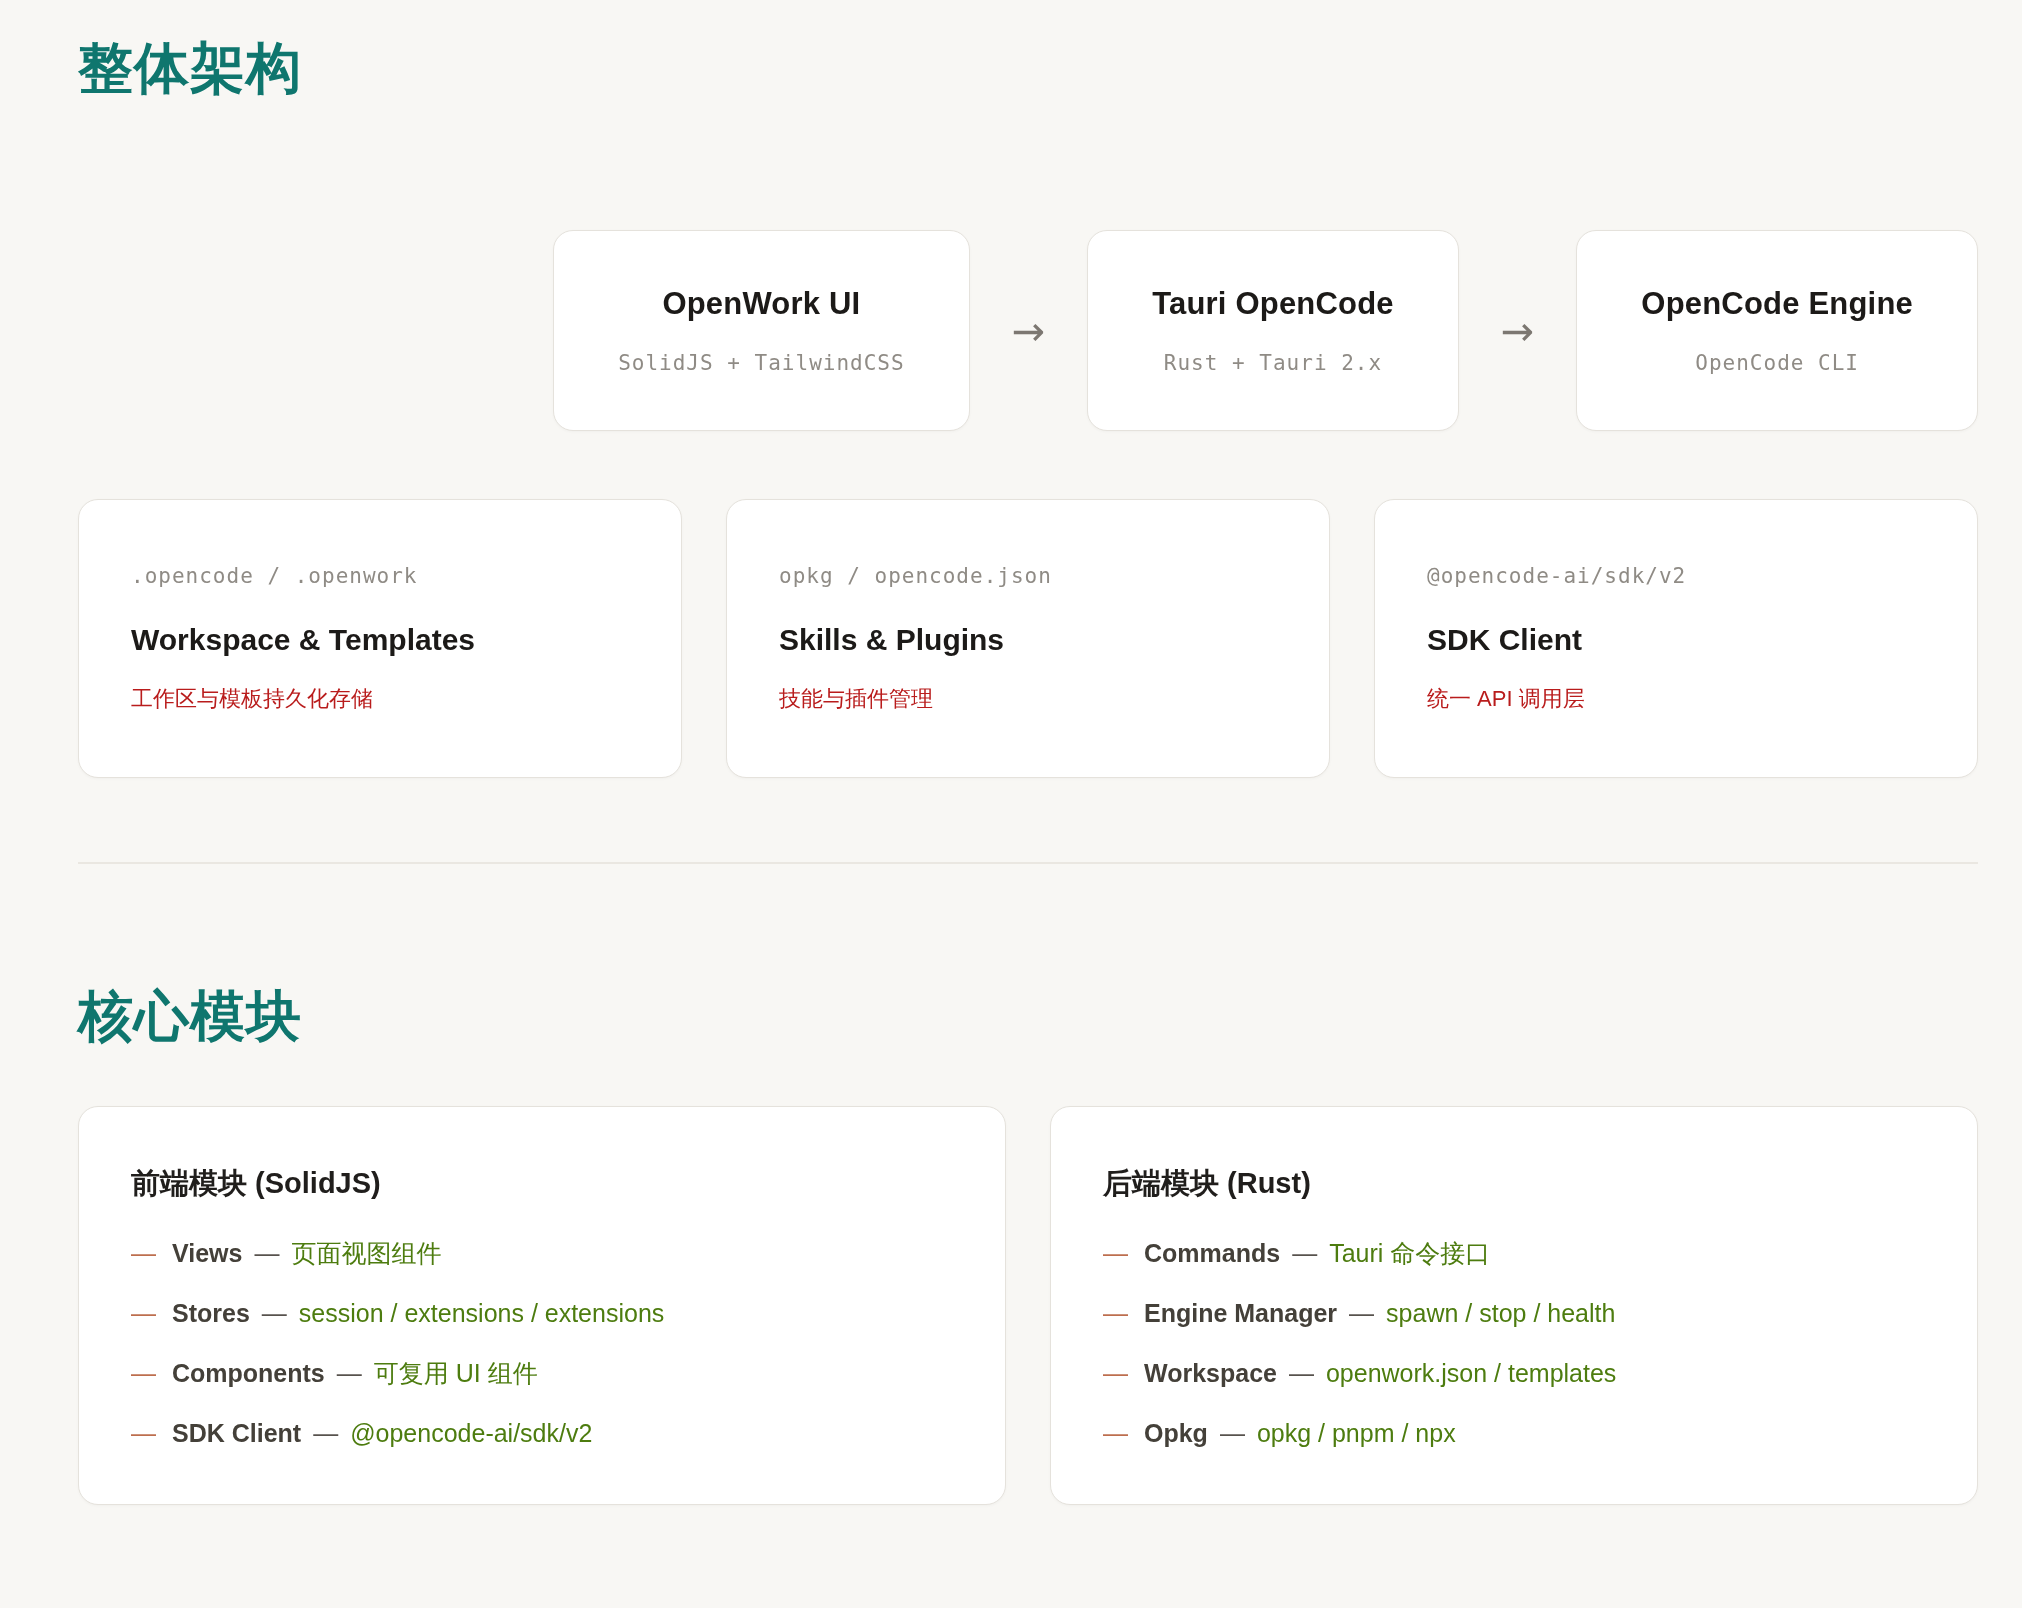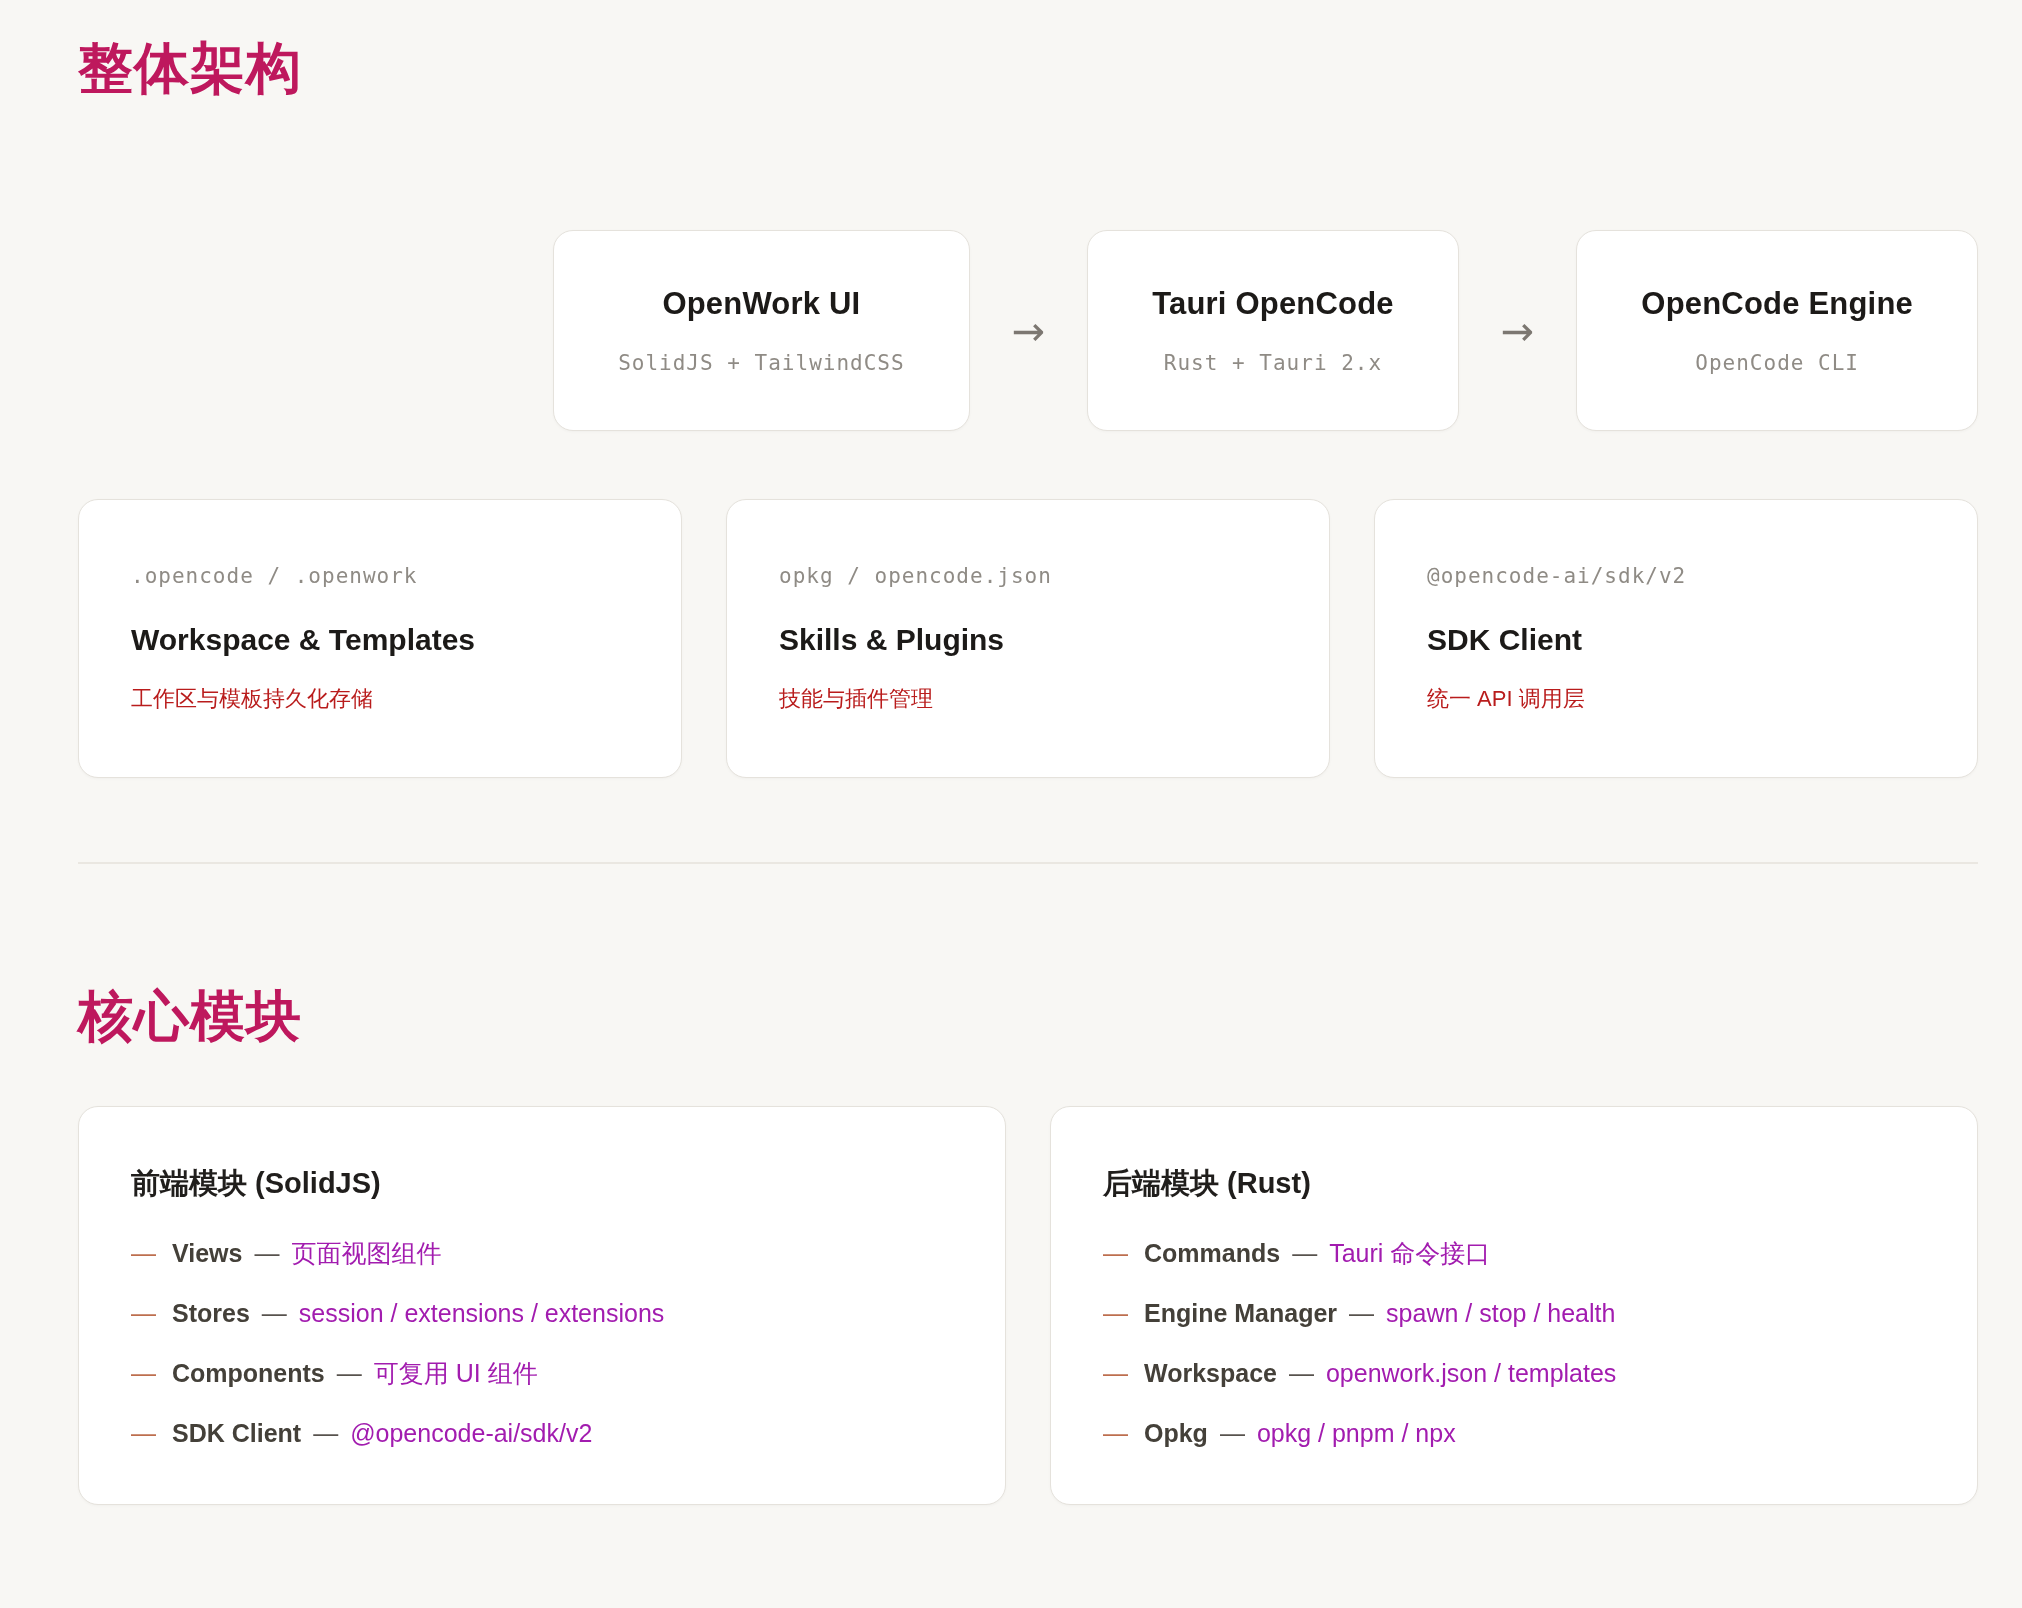--- a/index.html
+++ b/index.html
@@ -14,21 +14,21 @@
   }
   .page {
     width: 2022px;
     height: 1608px;
     padding: 36px 44px 0 78px;
   }
   .section-heading {
     font-family: "Liberation Serif", "DejaVu Serif", serif;
     font-size: 55px;
     font-weight: 600;
-    color: #be185d;
+    color: #0f766e;
     margin: 0;
     line-height: 1.2;
     letter-spacing: 1px;
   }
   
   .flow-row {
     margin-top: 128px;
     display: flex;
     align-items: center;
     justify-content: flex-end;
@@ -142,21 +142,21 @@
     margin-right: 16px;
   }
   .item-term {
     font-weight: 700;
     color: #444039;
   }
   .item-sep {
     margin: 0 12px;
     color: #57524d;
   }
-  .item-desc { color: #a21caf; }
+  .item-desc { color: #4d7c0f; }
 </style>
 </head>
 <body>
 
 <div class="page">
 
   <h1 class="section-heading">整体架构</h1>
 
   <div class="flow-row">
     <div class="flow-box">

